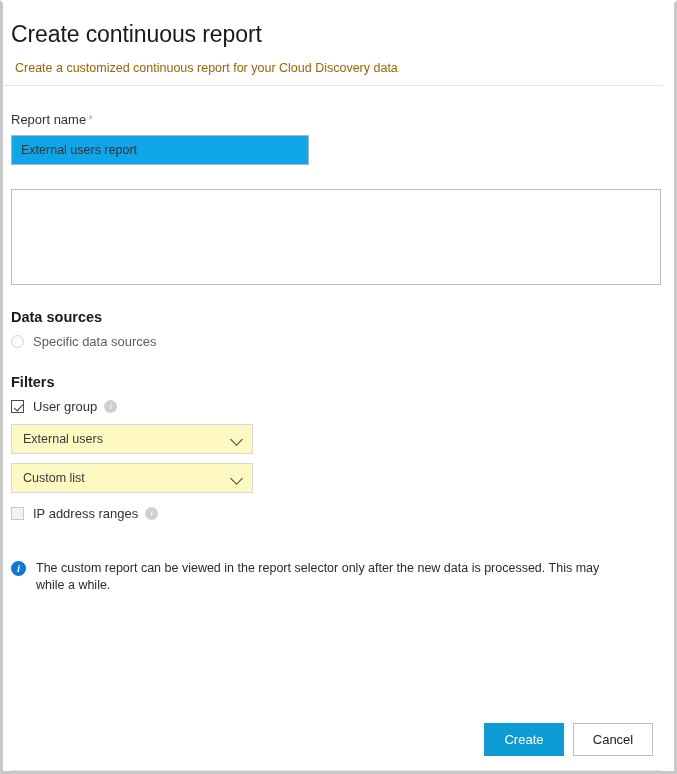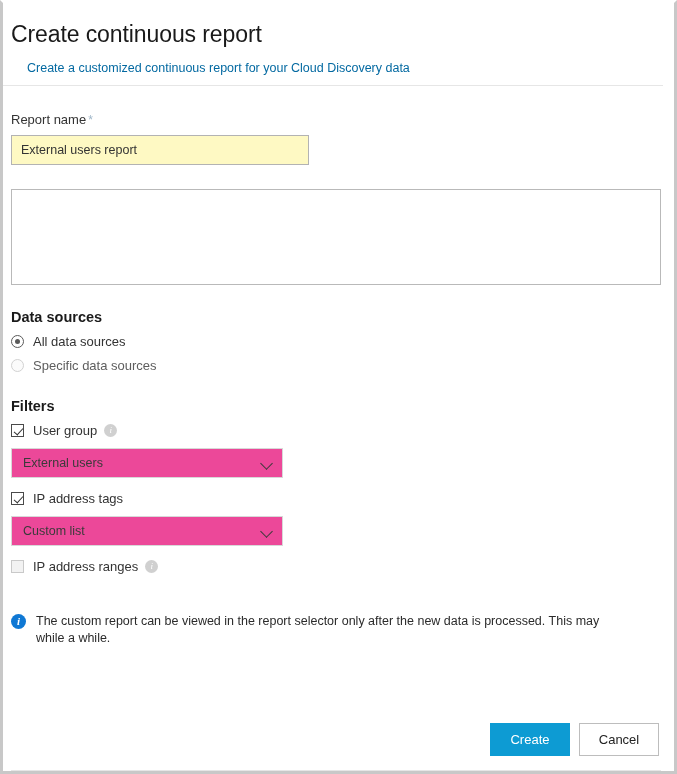--- a/index.html
+++ b/index.html
@@ -42,22 +42,22 @@
   .page-title {
     font-size: 23px;
     font-weight: 400;
     color: #1a1a1a;
     letter-spacing: -0.1px;
     margin: 0;
     line-height: 30px;
   }
   .page-subtitle {
     font-size: 12.5px;
-    color: #0369a1;
-    margin: 11px 0 0 16px;
+    color: #a16207;
+    margin: 11px 0 0 4px;
     line-height: 16px;
   }
   .header-divider {
     margin: 9px 11px 0 0;
     height: 1px;
     background: #e6e6e6;
   }
 
   
   .form {
@@ -77,21 +77,21 @@
   .text-input {
     box-sizing: border-box;
     display: block;
     width: 298px;
     height: 30px;
     margin-top: 7px;
     padding: 0 9px;
     font-family: "Liberation Sans", sans-serif;
     font-size: 12.5px;
     color: #333333;
-    background: #fef9c3;
+    background: #0ea5e9;
     border: 1px solid #b3b3b3;
     border-radius: 0;
     outline: none;
   }
 
   .comments-block { margin-top: 24px; }
   .comments-area {
     box-sizing: border-box;
     display: block;
     width: 650px;
@@ -185,24 +185,24 @@
     font-family: "Liberation Serif", serif;
     margin-left: 7px;
     line-height: 13px;
     flex: 0 0 auto;
   }
 
   
   .dropdown {
     box-sizing: border-box;
     position: relative;
-    width: 272px;
+    width: 242px;
     height: 30px;
     margin-top: 9px;
-    background: #ec4899;
+    background: #fef9c3;
     border: 1px solid #d8d8d8;
     display: flex;
     align-items: center;
     cursor: default;
   }
   .dropdown-value {
     font-size: 12.5px;
     color: #3a3a3a;
     padding-left: 11px;
   }
@@ -257,21 +257,21 @@
   .footer-divider {
     position: absolute;
     left: 8px;
     bottom: 0;
     width: 650px;
     height: 1px;
     background: #e6e6e6;
   }
   .btn-row {
     position: absolute;
-    right: 15px;
+    right: 21px;
     top: 18px;
     display: flex;
     justify-content: space-between;
   }
   .btn {
     box-sizing: border-box;
     width: 80px;
     height: 33px;
     font-family: "Liberation Sans", sans-serif;
     font-size: 13px;
@@ -314,24 +314,20 @@
         <input class="text-input" type="text" value="External users report" style="">
       </div>
 
       <div class="comments-block">
         <textarea class="comments-area" placeholder="" style=""></textarea>
       </div>
 
       <div class="data-sources-block">
         <div class="section-head">Data sources</div>
 
-        <div class="opt-row">
-          <span class="radio on"></span>
-          <span class="opt-label">All data sources</span>
-        </div>
 
         <div class="opt-row">
           <span class="radio off"></span>
           <span class="opt-label dim">Specific data sources</span>
         </div>
       </div>
 
       <div class="filters-block">
         <div class="section-head">Filters</div>
 
@@ -339,24 +335,20 @@
           <span class="chk on"></span>
           <span class="opt-label">User group</span>
           <span class="info-dot">i</span>
         </div>
 
         <div class="dropdown">
           <span class="dropdown-value">External users</span>
           <span class="chevron"></span>
         </div>
 
-        <div class="opt-row" style="margin-top:12px;">
-          <span class="chk on"></span>
-          <span class="opt-label">IP address tags</span>
-        </div>
 
         <div class="dropdown">
           <span class="dropdown-value">Custom list</span>
           <span class="chevron"></span>
         </div>
 
         <div class="opt-row" style="margin-top:12px;">
           <span class="chk off"></span>
           <span class="opt-label">IP address ranges</span>
           <span class="info-dot">i</span>

